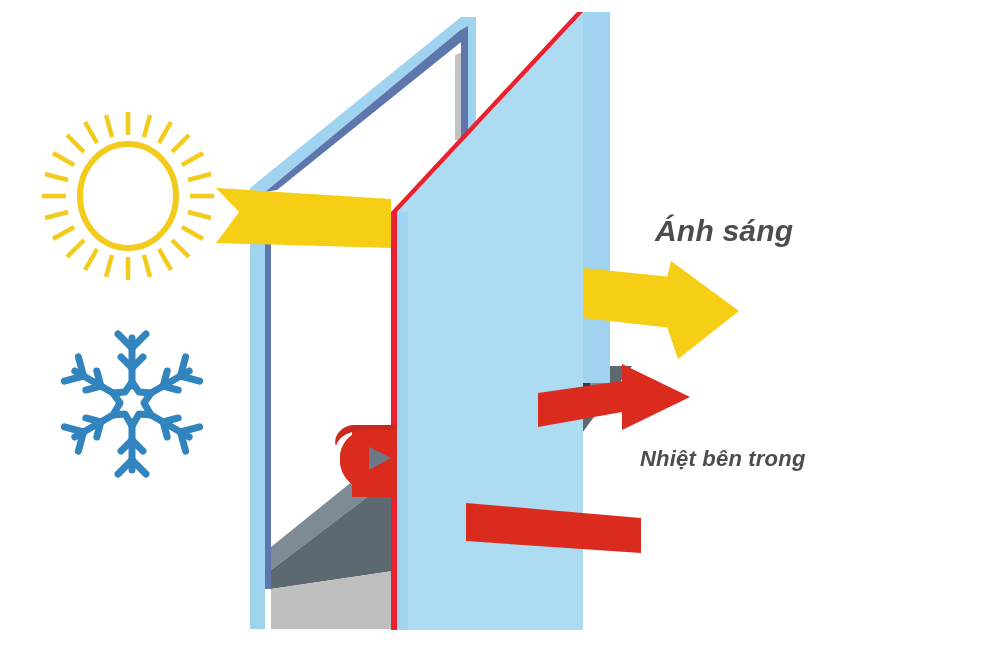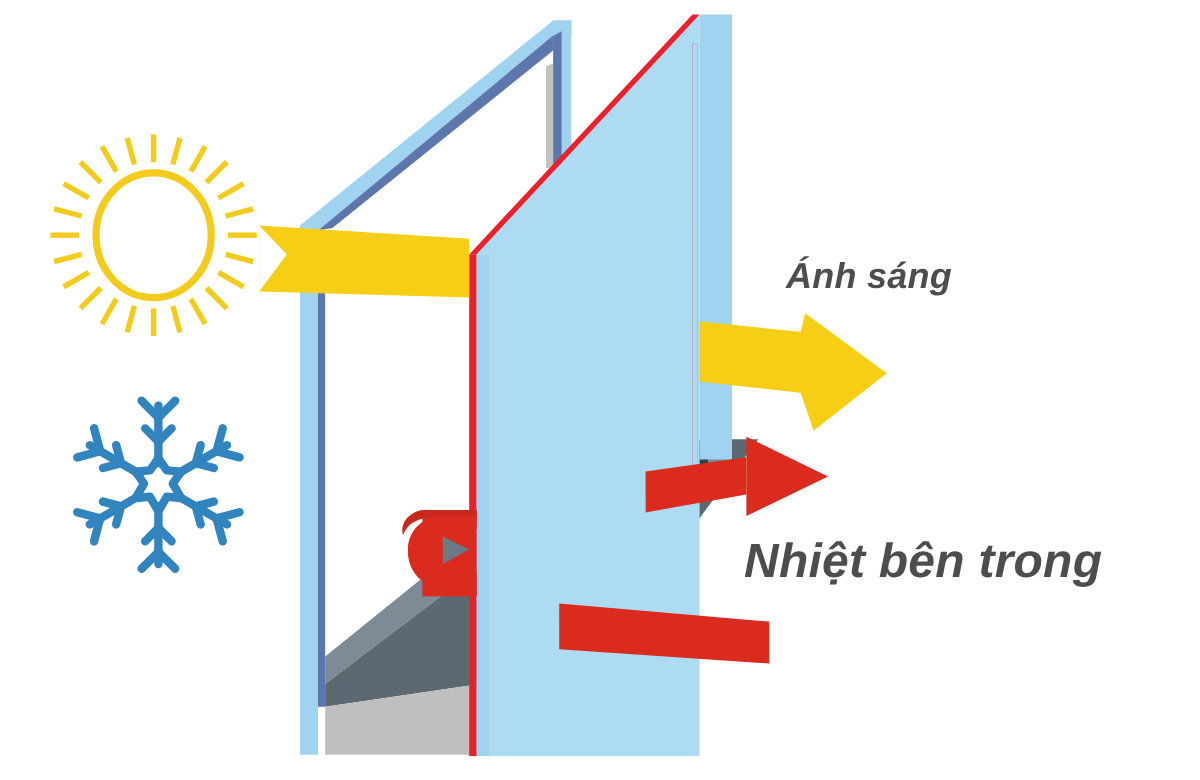--- a/index.html
+++ b/index.html
@@ -35,23 +35,23 @@
     color: #4d4d4d;
     white-space: nowrap;
     letter-spacing: 0.2px;
   }
   #label-light {
     left: 655px;
     top: 214px;
     font-size: 30px;
   }
   #label-heat {
-    left: 620px;
+    left: 640px;
     top: 446px;
-    font-size: 40px;
+    font-size: 22px;
   }
 </style>
 </head>
 <body>
 
 <div id="diagram-root">
 
   <svg class="scene" viewBox="0 0 1000 650">
 
     <g>

